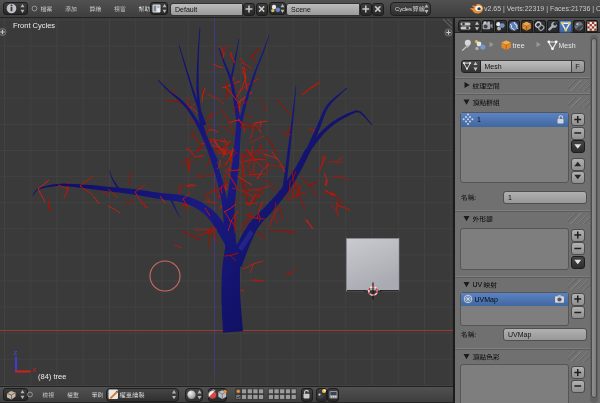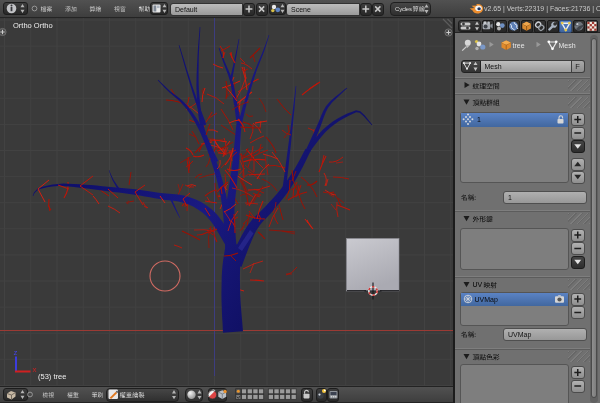--- a/index.html
+++ b/index.html
@@ -328,22 +328,22 @@
         <path d="M16 356.5 V371.5" stroke="#3c3cdc" stroke-width="2"></path>
         <path d="M15 371.5 H30.5" stroke="#d02020" stroke-width="2"></path>
         <text x="13.5" y="354.5" font-size="8" fill="#4545e0" font-family="Liberation Sans">z</text>
         <text x="32.5" y="371.5" font-size="8" fill="#d02020" font-family="Liberation Sans">x</text>
         <path d="M443 19 L452 28 M447.5 19 L452 23.5" stroke="#5c5c5c" stroke-width="1.3"></path>
         <circle cx="2.5" cy="32" r="3.6" fill="#4c4c4c" stroke="#777" stroke-width="0.8"></circle>
         <path d="M2.5 29.8 V34.2 M0.3 32 H4.7" stroke="#ccc" stroke-width="1"></path>
         <circle cx="448.5" cy="32.5" r="3.6" fill="#4c4c4c" stroke="#777" stroke-width="0.8"></circle>
         <path d="M448.5 30.3 V34.7 M446.3 32.5 H450.7" stroke="#ccc" stroke-width="1"></path>
       </svg>
-      <div class="abs" style="left:13px;top:2.5px;color:#ededed;font-size:7.5px;line-height:9px">Ortho Ortho</div>
-      <div class="abs" style="left:38px;top:354px;color:#ececec;font-size:7.5px">(53) tree</div>
+      <div class="abs" style="left:13px;top:2.5px;color:#ededed;font-size:7.5px;line-height:9px">Front Cycles</div>
+      <div class="abs" style="left:38px;top:354px;color:#ececec;font-size:7.5px">(84) tree</div>
     </div>
     <div class="abs hdr" style="left:0;top:386px;width:453px;height:17px;border-top:1px solid #232323"></div>
     <div class="abs ebtn" style="left:3px;top:388px;width:25px;height:13px"></div>
     <div class="abs dbtn" style="left:106px;top:388px;width:73px;height:13.5px;border-radius:4px"></div>
     <div class="abs dbtn" style="left:185px;top:388px;width:17.5px;height:13.5px;border-radius:4px"></div>
     <div class="abs ebtn" style="left:207.5px;top:388px;width:19px;height:13.5px"></div>
     <div class="abs ebtn" style="left:300.5px;top:388px;width:12px;height:13.5px"></div>
     <div class="abs ebtn" style="left:315.5px;top:388px;width:11.5px;height:13.5px"></div>
     <div class="abs ebtn" style="left:327px;top:388px;width:12px;height:13.5px"></div>
     <div class="abs" style="left:453px;top:18px;width:2px;height:385px;background:#1c1c1c"></div>

